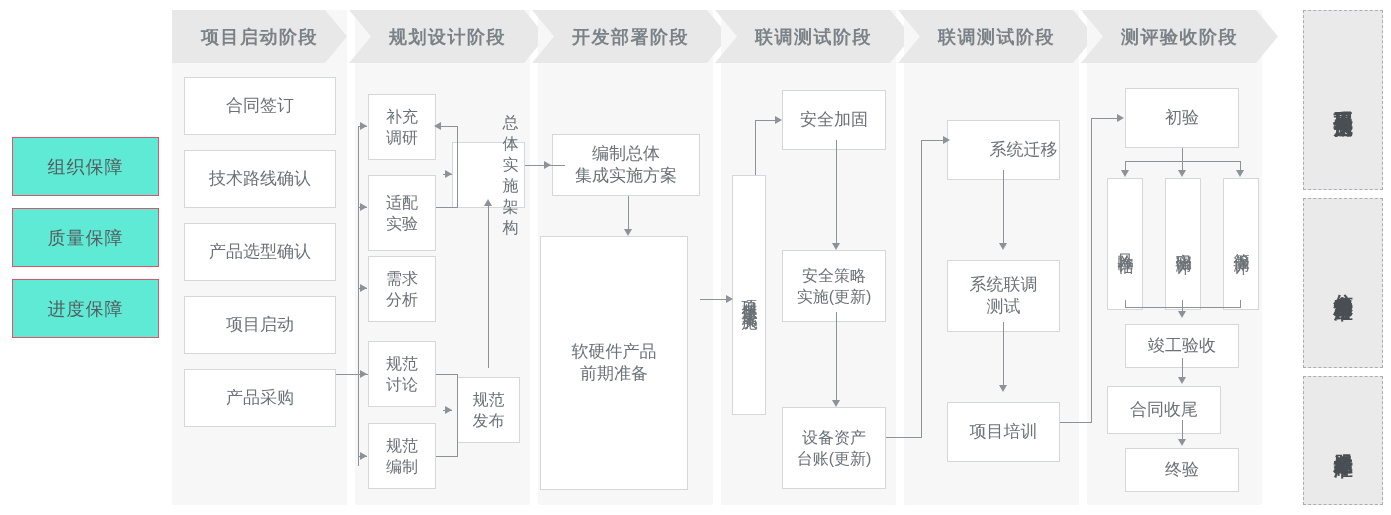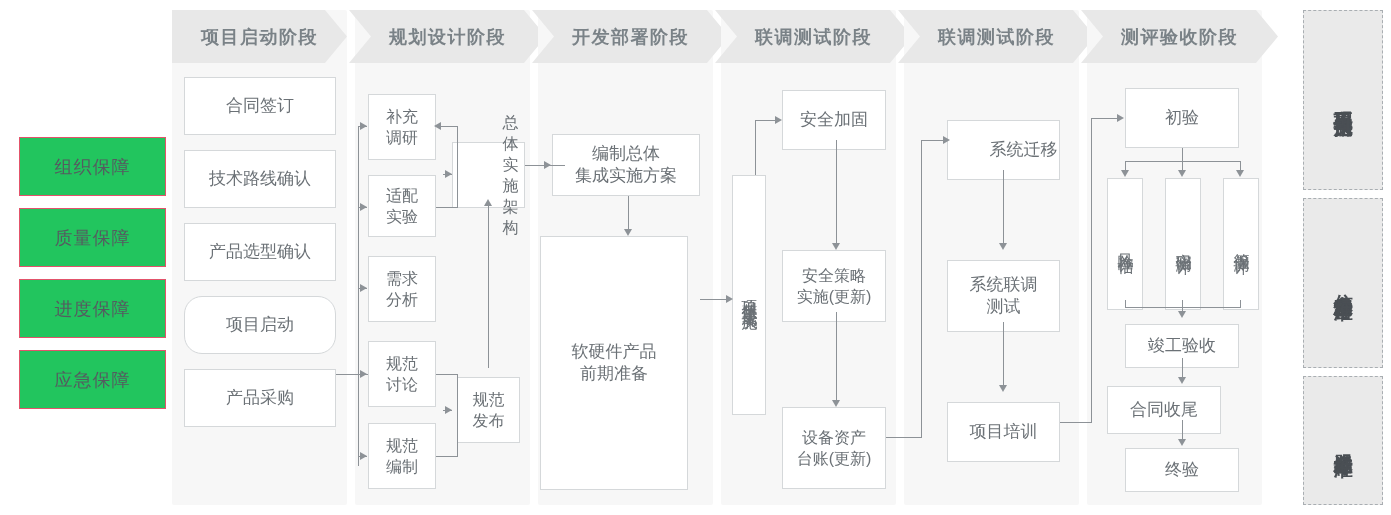--- a/index.html
+++ b/index.html
@@ -16,23 +16,23 @@
   .sidebar{position:absolute;left:12px;top:10px;width:145px;height:495px;}
   .side-title{
     position:absolute;left:0;top:0;width:145px;height:111px;
     background:#fce9ec;border-radius:5px;
     display:flex;align-items:center;justify-content:center;
     color:#e60021;font-weight:bold;font-size:19px;line-height:1.45;
     text-align:center;letter-spacing:1px;
   }
   .side-item{
     position:absolute;left:0;width:145px;height:57px;
-    border:1.5px solid #e2536b;background:#22c55e;
-    display:flex;align-items:center;justify-content:center;
-    color:#555b60;font-size:18px;letter-spacing:1px;margin-left:7px;
+    border:1.5px solid #e2536b;background:#5eead4;
+    display:flex;align-items:center;justify-content:center;
+    color:#555b60;font-size:18px;letter-spacing:1px;
   }
 
   
   .phase{position:absolute;top:10px;}
   .phase-body{
     position:absolute;left:0;top:0;
     background:#f7f7f7;border-radius:2px;
   }
   .phase-head{
     position:absolute;left:0;top:0;height:53px;
@@ -84,41 +84,40 @@
 </style>
 </head>
 <body>
 
 <div id="root">
 
   <div class="sidebar">
     <div class="side-item" style="top:127px">组织保障</div>
     <div class="side-item" style="top:198px">质量保障</div>
     <div class="side-item" style="top:269px">进度保障</div>
-    <div class="side-item" style="top:340px">应急保障</div>
   </div>
 
   <div class="phase" style="left:172px;">
     <div class="phase-body" style="width:175px;height:495px;"></div>
     <div class="phase-head" style="width:175px;">项目启动阶段</div>
     <div class="node" style="left:12px;top:67px;width:152px;height:58px;">合同签订</div>
     <div class="node" style="left:12px;top:140px;width:152px;height:58px;">技术路线确认</div>
     <div class="node" style="left:12px;top:213px;width:152px;height:58px;">产品选型确认</div>
-    <div class="node" style="left:12px;top:286px;width:152px;height:58px;border-radius:18px;">项目启动</div>
+    <div class="node" style="left:12px;top:286px;width:152px;height:58px;">项目启动</div>
     <div class="node" style="left:12px;top:359px;width:152px;height:58px;">产品采购</div>
   </div>
 
   <div class="phase" style="left:355px;">
     <div class="phase-body" style="width:175px;height:495px;"></div>
     <div class="phase-head notch" style="width:197px;margin-left:-6px;">规划设计阶段</div>
 
     <div class="node sm" style="left:13px;top:84px;width:68px;height:66px;">
       <span><span>补充</span><br><span>调研</span></span>
     </div>
-    <div class="node sm" style="left:13px;top:165px;width:68px;height:62px;">
+    <div class="node sm" style="left:13px;top:165px;width:68px;height:76px;">
       <span><span>适配</span><br><span>实验</span></span>
     </div>
     <div class="node sm" style="left:13px;top:246px;width:68px;height:66px;">
       <span><span>需求</span><br><span>分析</span></span>
     </div>
     <div class="node sm" style="left:13px;top:331px;width:68px;height:66px;">
       <span><span>规范</span><br><span>讨论</span></span>
     </div>
     <div class="node sm" style="left:13px;top:413px;width:68px;height:66px;">
       <span><span>规范</span><br><span>编制</span></span>

